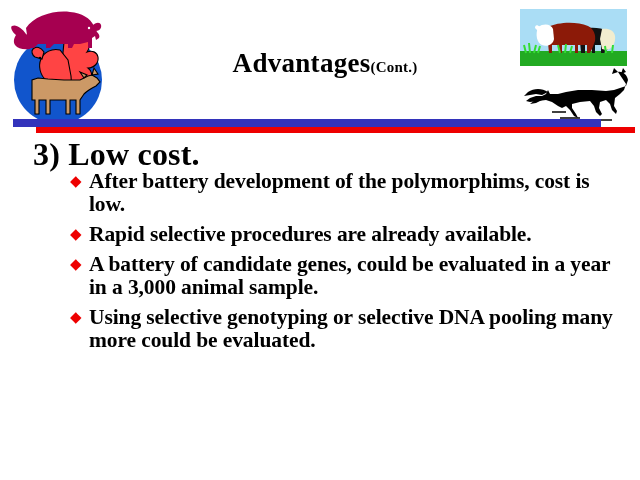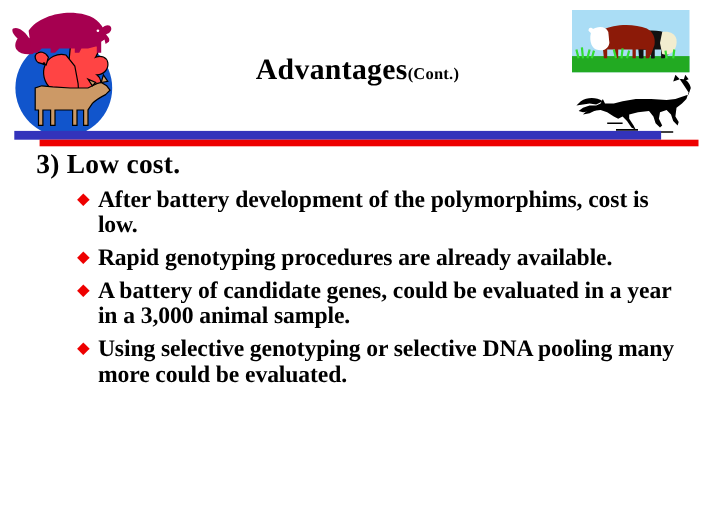--- a/index.html
+++ b/index.html
@@ -84,21 +84,21 @@
 
   
   #body-area {
     position: absolute;
     left: 0; top: 134px;
     width: 640px; height: 346px;
   }
   #heading {
     position: absolute;
     left: 33px; top: 2px;
-    font-size: 25px;
+    font-size: 32px;
     font-weight: bold;
     color: #000000;
     letter-spacing: 0.2px;
     white-space: nowrap;
   }
   #bullets {
     position: absolute;
     left: 70px; top: 36px;
     width: 560px;
   }
@@ -228,21 +228,21 @@
 
     <div id="bullets">
 
       <div class="bullet">
         <span class="marker">◆</span>
         <span class="btext">After battery development of the polymorphims, cost is low.</span>
       </div>
 
       <div class="bullet">
         <span class="marker">◆</span>
-        <span class="btext">Rapid genotyping procedures are already available.</span>
+        <span class="btext">Rapid selective procedures are already available.</span>
       </div>
 
       <div class="bullet">
         <span class="marker">◆</span>
         <span class="btext">A battery of candidate genes, could be evaluated in a year in a 3,000 animal sample.</span>
       </div>
 
       <div class="bullet">
         <span class="marker">◆</span>
         <span class="btext">Using selective genotyping or selective DNA pooling many more could be evaluated.</span>

